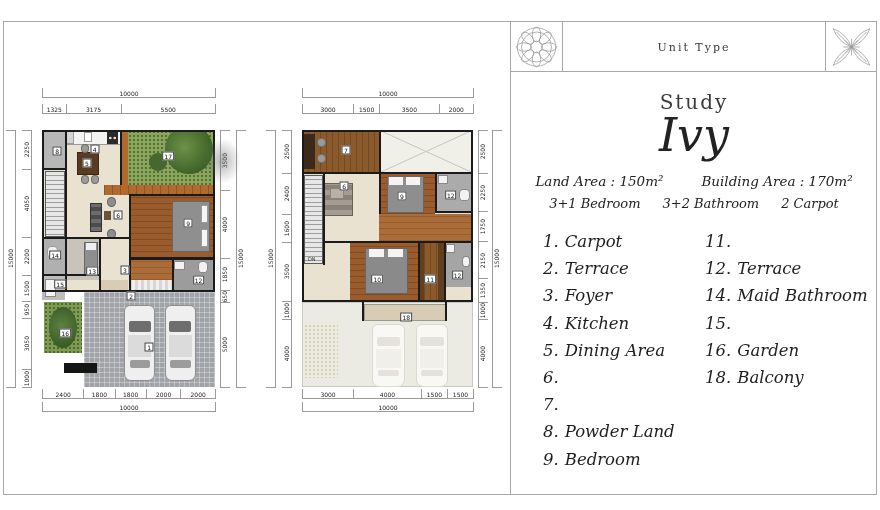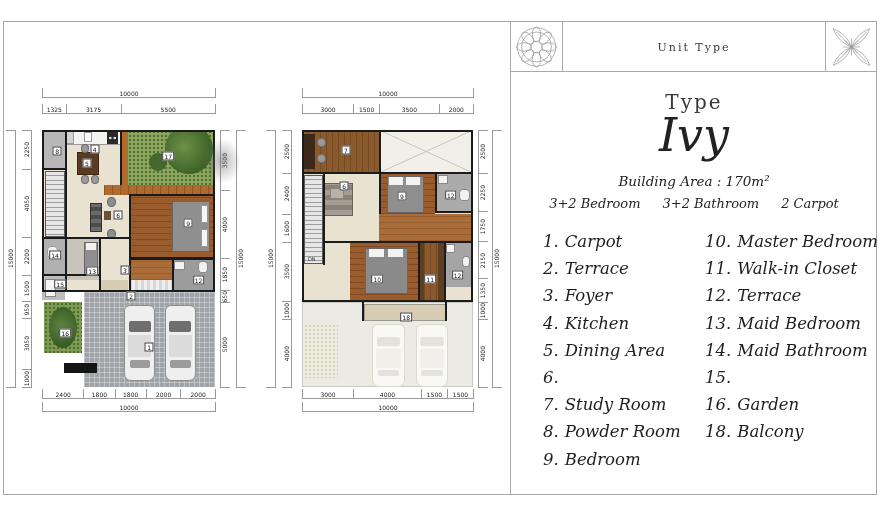--- a/index.html
+++ b/index.html
@@ -109,28 +109,29 @@
         <path d="M30 30 Q14 36 8 52 Q24 46 30 30Z"></path>
             <path d="M30 30 L12 48"></path>
         <path d="M30 30 Q46 36 52 52 Q36 46 30 30Z"></path>
             <path d="M30 30 L48 48"></path>
         <path d="M22 22 L38 38 M38 22 L22 38 M30 20 L30 40 M20 30 L40 30"></path>
       </g>
         </svg>
     </div>
   </div>
 
-  <div class="type-label">Type</div>
+  <div class="type-label">Study</div>
   <div class="type-name">Ivy</div>
 
   <div class="area-line">
+    <span>Land Area : 150m²</span>
     <span>Building Area : 170m²</span>
   </div>
   <div class="spec-line">
-    <span>3+2 Bedroom</span>
+    <span>3+1 Bedroom</span>
     <span>3+2 Bathroom</span>
     <span>2 Carpot</span>
   </div>
 
   <div class="legend">
     <div class="lcol c1">
       <div class="li">
           <span class="ln">1.</span>
           <span>Carpot</span>
         </div>
@@ -148,47 +149,37 @@
         </div>
       <div class="li">
           <span class="ln">5.</span>
           <span>Dining Area</span>
         </div>
       <div class="li">
           <span class="ln">6.</span>
         </div>
       <div class="li">
           <span class="ln">7.</span>
-          <span>Study Room</span>
         </div>
       <div class="li">
           <span class="ln">8.</span>
-          <span>Powder Room</span>
+          <span>Powder Land</span>
         </div>
       <div class="li">
           <span class="ln">9.</span>
           <span>Bedroom</span>
         </div>
     </div>
     <div class="lcol c2">
       <div class="li">
-          <span class="ln">10.</span>
-          <span>Master Bedroom</span>
-        </div>
-      <div class="li">
           <span class="ln">11.</span>
-          <span>Walk-in Closet</span>
         </div>
       <div class="li">
           <span class="ln">12.</span>
           <span>Terrace</span>
-        </div>
-      <div class="li">
-          <span class="ln">13.</span>
-          <span>Maid Bedroom</span>
         </div>
       <div class="li">
           <span class="ln">14.</span>
           <span>Maid Bathroom</span>
         </div>
       <div class="li">
           <span class="ln">15.</span>
         </div>
       <div class="li">
           <span class="ln">16.</span>

